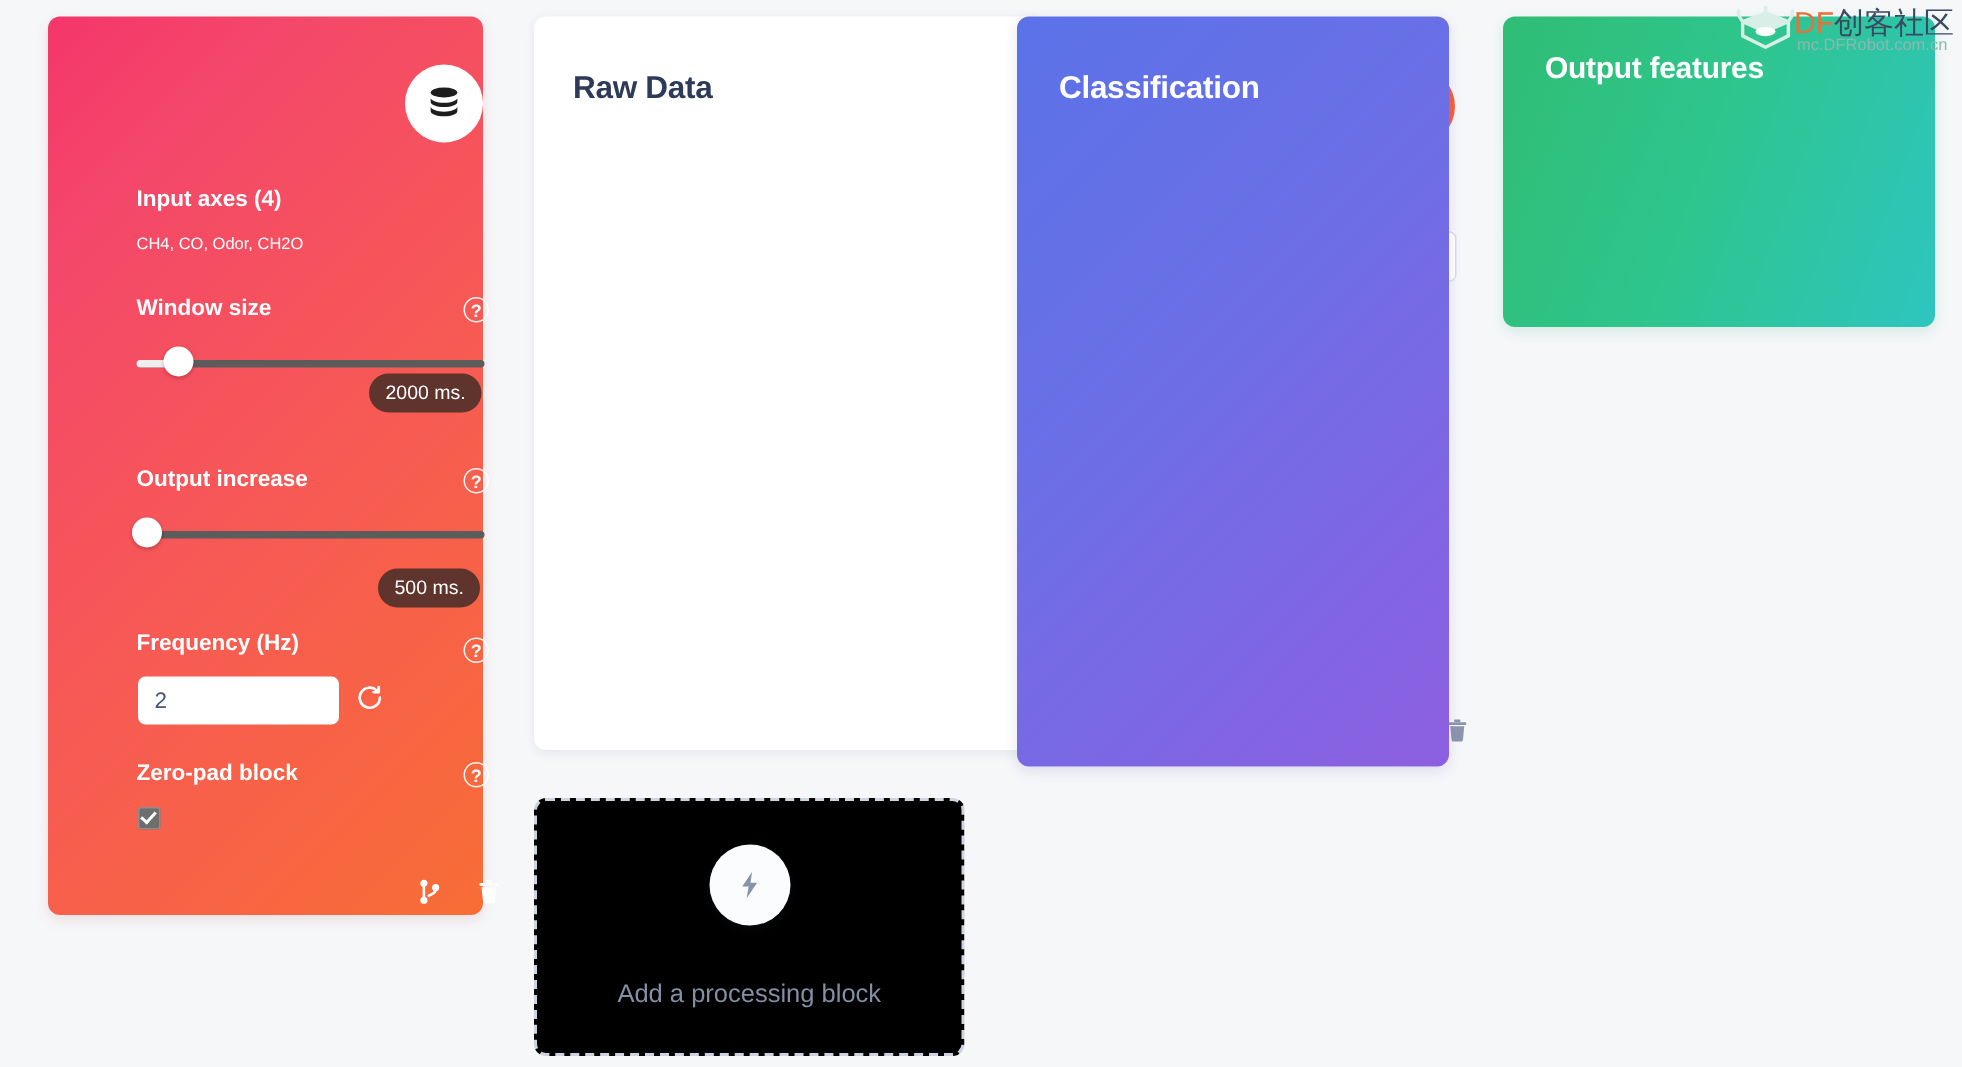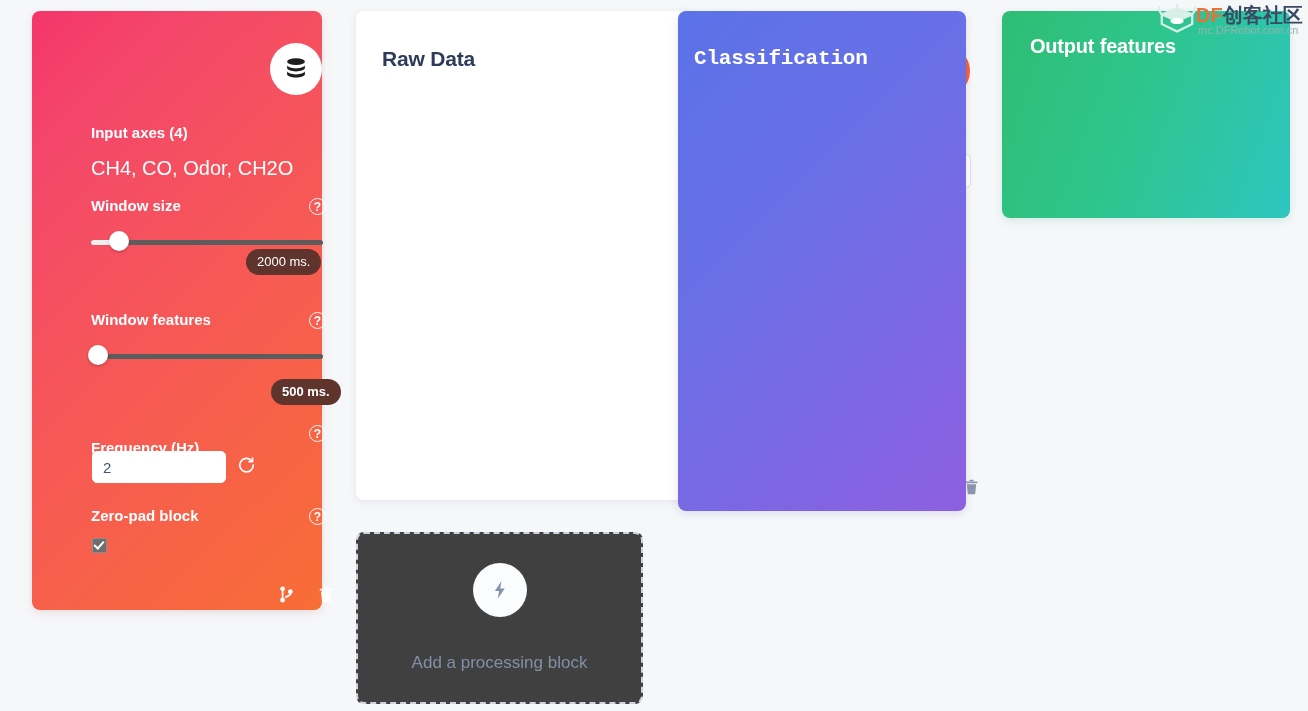--- a/index.html
+++ b/index.html
@@ -41,21 +41,21 @@
   #card-timeseries .icon-circle { left: 238px; top: 32px; }
 
   .fieldlabel {
     position: absolute;
     font-size: 15px;
     font-weight: bold;
     color: #ffffff;
   }
   .fieldvalue {
     position: absolute;
-    font-size: 20px;
+    font-size: 11px;
     color: #ffffff;
   }
   .help-icon {
     position: absolute;
     width: 17px; height: 17px;
     border: 1.6px solid rgba(255,255,255,0.95);
     border-radius: 50%;
     color: #fff;
     font-size: 12px;
     font-weight: bold;
@@ -166,21 +166,21 @@
     transform: rotate(42deg);
   }
   .cb-label { font-size: 15px; color: #5b6583; margin-left: 14px; }
 
   
   #card-classification {
     left: 678px; top: 11px; width: 288px; height: 500px;
     background: linear-gradient(135deg, #5b72e8 0%, #6a6fe6 40%, #8d5fe0 100%);
     box-shadow: 0 3px 9px rgba(80,70,170,0.14);
   }
-  #card-classification .card-title { color:#fff; position:absolute; left:16px; top:36px;font-family:Liberation Mono, monospace; }
+  #card-classification .card-title { color:#fff; position:absolute; left:28px; top:36px; }
 
   
   #card-output {
     left: 1002px; top: 11px; width: 288px; height: 207px;
     background: linear-gradient(110deg, #2fbd74 0%, #2ec58c 45%, #2ec5c0 100%);
     box-shadow: 0 3px 9px rgba(50,160,130,0.16);
   }
   #card-output .card-title { color:#fff; position:absolute; left:28px; top:24px; font-size:20px; }
 
   
@@ -196,21 +196,21 @@
     font-weight: bold;
     cursor: pointer;
     font-family: "Liberation Sans", sans-serif;
   }
 
   
   .placeholder {
     position: absolute;
     border: 2px dashed #cdd4e0;
     border-radius: 8px;
-    background: #404040;
+    background: #000000;
     display: flex;
     flex-direction: column;
     align-items: center;
     justify-content: center;
     box-sizing: border-box;
   }
   .placeholder .ph-circle {
     width: 54px; height: 54px;
     border-radius: 50%;
     background: #fbfcfd;
@@ -228,21 +228,21 @@
 
   
   #watermark {
     position: absolute;
     left: 1148px; top: 0px;
     width: 160px; height: 42px;
     pointer-events: none;
   }
   #wm-text {
     position: absolute; left: 48px; top: 2px;
-    font-size: 20px; font-weight: bold;
+    font-size: 20px; font-weight: normal;
     white-space: nowrap;
   }
   #wm-sub {
     position: absolute; left: 50px; top: 24px;
     font-size: 11px;
     color: #8fb7ae;
     white-space: nowrap;
   }
 </style>
 </head>
@@ -266,31 +266,31 @@
     <div class="fieldlabel" style="left:59px; top:186px;">Window size</div>
     <div class="help-icon" style="left:277px; top:187px;">?</div>
 
     <div class="slider" style="left:59px; top:220px; width:232px;">
       <div class="track"></div>
       <div class="fill" id="ws-fill" style="width: 12%;"></div>
       <div class="thumb" id="ws-thumb" style="left: calc(12% - 10px);"></div>
     </div>
     <div class="value-pill" style="left:214px; top:238px;">2000 ms.</div>
 
-    <div class="fieldlabel" style="left:59px; top:300px;">Window features</div>
+    <div class="fieldlabel" style="left:59px; top:300px;">Output increase</div>
     <div class="help-icon" style="left:277px; top:301px;">?</div>
 
     <div class="slider" style="left:59px; top:334px; width:232px;">
       <div class="track"></div>
       <div class="fill" id="wi-fill" style="width: 3%;"></div>
       <div class="thumb" id="wi-thumb" style="left: calc(3% - 10px);"></div>
     </div>
-    <div class="value-pill" style="left:239px; top:368px;font-weight:bold;">500 ms.</div>
-
-    <div class="fieldlabel" style="left:59px; top:428px;">Frequency (Hz)</div>
+    <div class="value-pill" style="left:220px; top:368px;">500 ms.</div>
+
+    <div class="fieldlabel" style="left:59px; top:409px;">Frequency (Hz)</div>
     <div class="help-icon" style="left:277px; top:414px;">?</div>
 
     <input class="freq-input" style="left: 60px; top: 440px;" value="2">
 
     <div style="position:absolute; left:205px; top:445px;">
       <svg width="19" height="19" viewBox="0 0 24 24" fill="none" stroke="#ffffff" stroke-width="2.2" stroke-linecap="round">
         <path d="M20.5 11.5a8.5 8.5 0 1 1-2.6-6.1"></path>
         <path d="M19.6 2.6v4.4h-4.4" stroke-linejoin="round"></path>
       </svg>
     </div>

